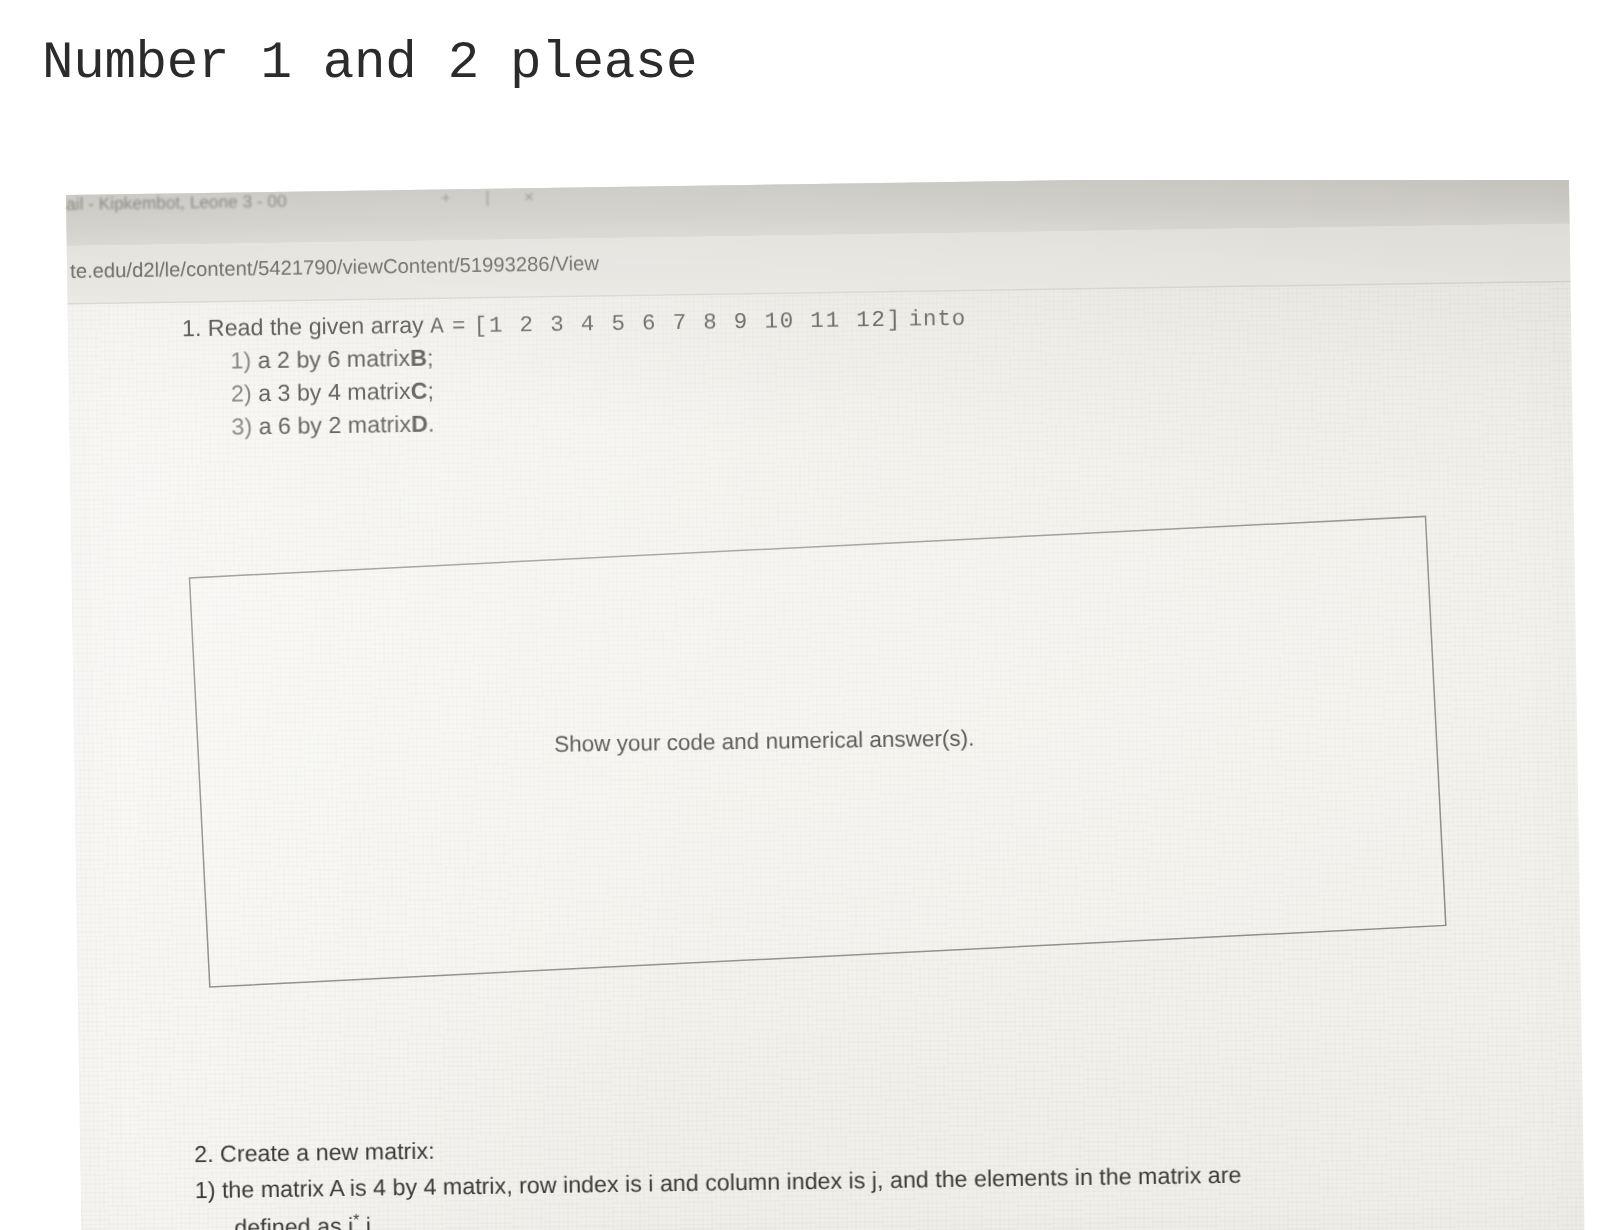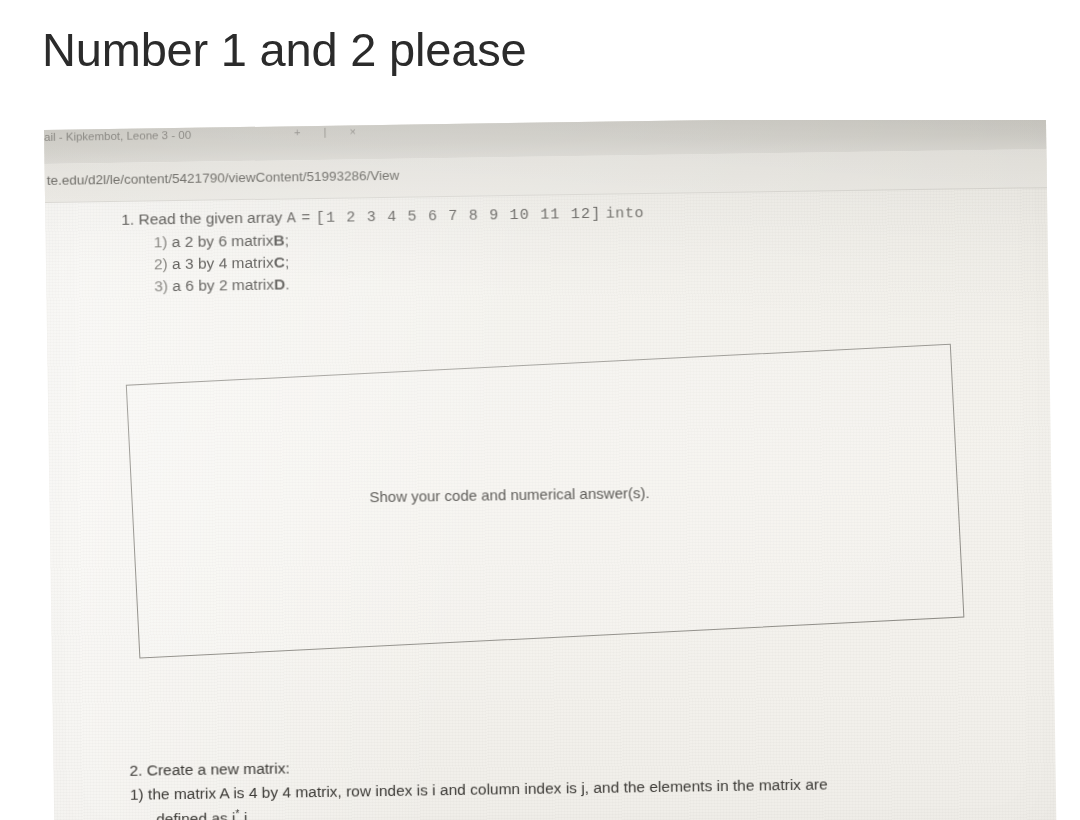--- a/index.html
+++ b/index.html
@@ -11,27 +11,28 @@
     width: 1080px;
     height: 820px;
     overflow: hidden;
     font-family: "Liberation Sans", sans-serif;
     position: relative;
   }
 
   
   #question-title {
     position: absolute;
-    left: 42px;
+    left: 28px;
     top: 22px;
-    font-size: 47px;
+    font-size: 35px;
     font-weight: 400;
     color: #2b2b2b;
     letter-spacing: -0.2px;
     white-space: nowrap;
+    font-family: Liberation Mono, monospace;
   }
 
   
   #photo-attachment {
     position: absolute;
     left: 0px;
     top: 120px;
     width: 1080px;
     height: 700px;
     overflow: hidden;

